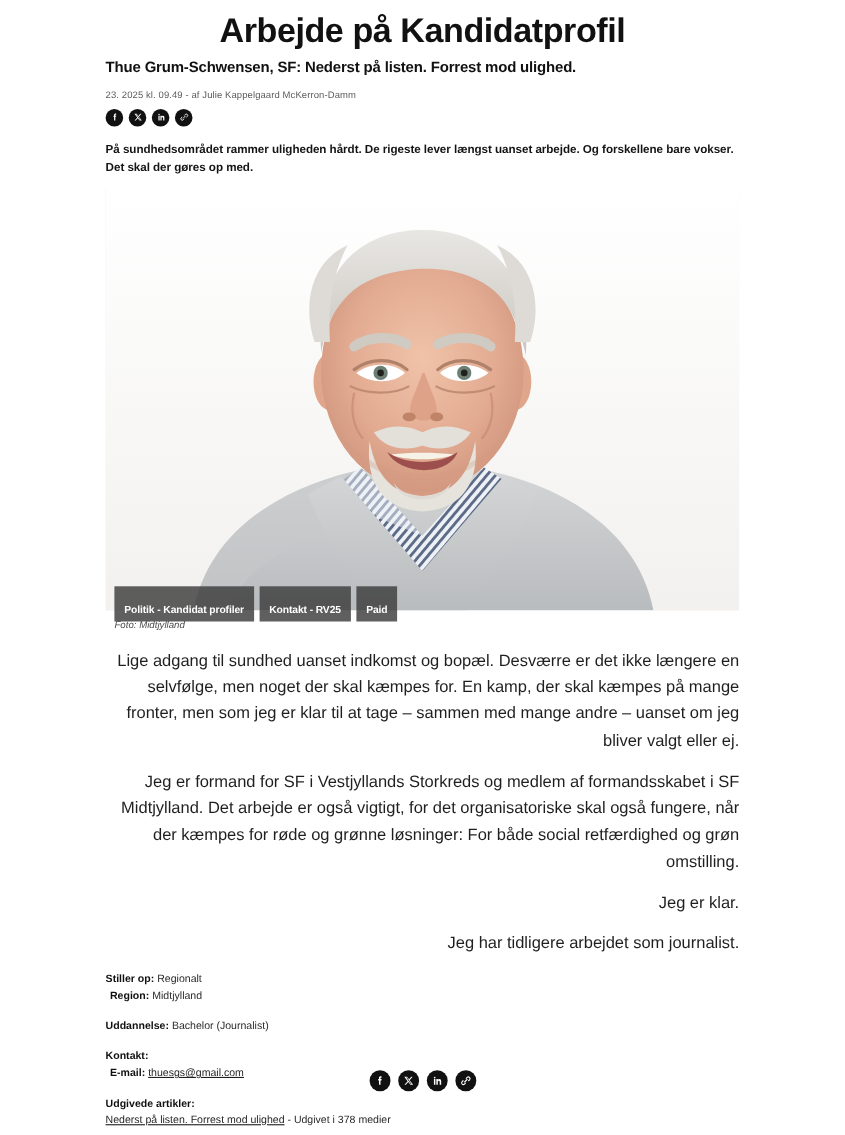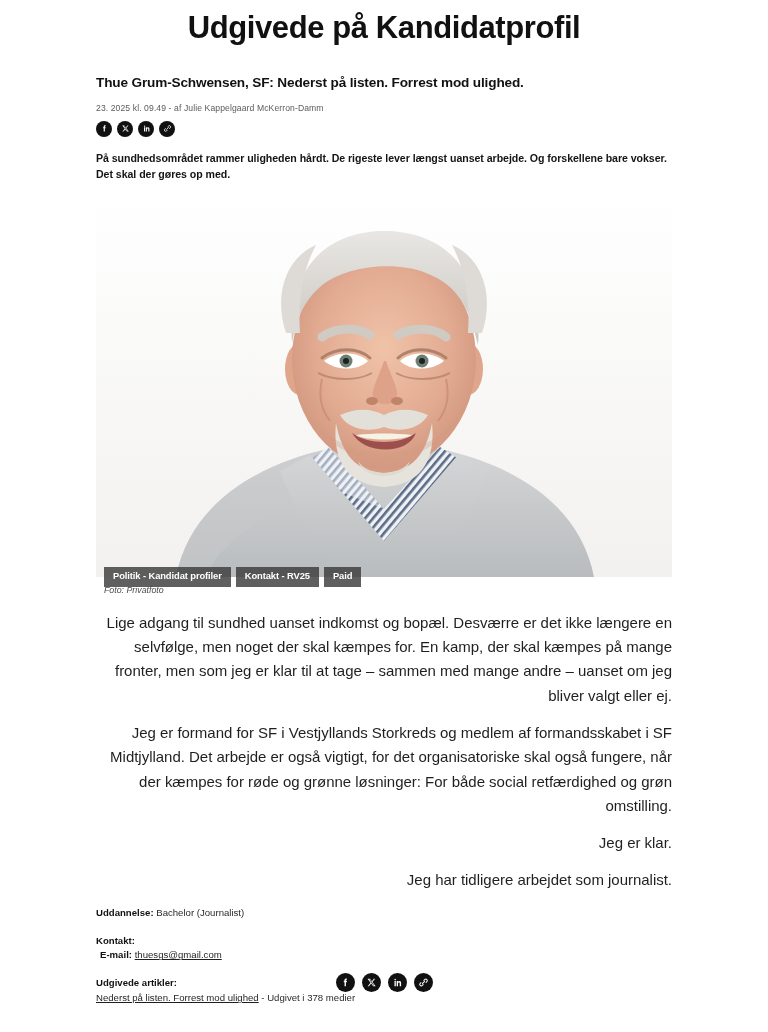--- a/index.html
+++ b/index.html
@@ -38,21 +38,21 @@
     color: #111111;
     margin: 10px 0 0 0;
     line-height: 1.15;
   }
 
   
   .subhead {
     font-size: 13.6px;
     font-weight: bold;
     color: #111111;
-    margin-top: 28px;
+    margin-top: 6px;
     line-height: 1.3;
     letter-spacing: -0.15px;
   }
 
   
   .byline {
     font-size: 8.6px;
     color: #5b5b5b;
     margin-top: 0;
     letter-spacing: 0.1px;
@@ -118,21 +118,21 @@
     left: 8px;
     bottom: 8px;
     display: flex;
     gap: 5px;
   }
   .tag {
     background: rgba(60,60,60,0.82);
     color: #ffffff;
     font-size: 9.4px;
     font-weight: bold;
-    padding: 4px 9px 5px 9px;
+    padding: 16px 9px 5px 9px;
     line-height: 1.1;
     white-space: nowrap;
     letter-spacing: -0.1px;
     cursor: pointer;
   }
   .caption {
     font-size: 8.8px;
     font-style: italic;
     color: #4c4c4c;
     margin-top: 8px;
@@ -174,21 +174,21 @@
     display: flex;
     justify-content: center;
   }
 </style>
 </head>
 <body>
 
 <div class="page">
   <div class="content">
 
-    <h1 class="page-title">Udgivede på Kandidatprofil</h1>
+    <h1 class="page-title">Arbejde på Kandidatprofil</h1>
 
     <h2 class="subhead">Thue Grum-Schwensen, SF: Nederst på listen. Forrest mod ulighed.</h2>
 
     <div class="byline">23. 2025 kl. 09.49 - af Julie Kappelgaard McKerron-Damm</div>
 
     <div class="share-row">
       <span class="share-icon">
         <svg width="9" height="9" viewBox="0 0 24 24" fill="#ffffff">
             <path d="M15.1 8.4h-2.2V7c0-.7.5-.9.8-.9h1.3V3.3h-1.9c-2.6 0-3.2 1.9-3.2 3.2v1.9H8.3v2.9h1.6V20h3V11.3h2l.2-2.9z"></path>
           </svg>
@@ -299,30 +299,40 @@
           <path d="M350 186 C 354 204, 350 218, 342 228" stroke="#c4856c" stroke-width="2" fill="none" opacity="0.6"></path>
         </svg>
       </div>
 
       <div class="tag-row">
         <span class="tag">Politik - Kandidat profiler</span>
         <span class="tag">Kontakt - RV25</span>
         <span class="tag">Paid</span>
       </div>
 
-      <figcaption class="caption">Foto: Privatfoto</figcaption>
+      <figcaption class="caption">Foto: Midtjylland</figcaption>
     </figure>
 
     <div class="body-text">
       <p>Lige adgang til sundhed uanset indkomst og bopæl. Desværre er det ikke længere en selvfølge, men noget der skal kæmpes for. En kamp, der skal kæmpes på mange fronter, men som jeg er klar til at tage – sammen med mange andre – uanset om jeg bliver valgt eller ej.</p>
       <p>Jeg er formand for SF i Vestjyllands Storkreds og medlem af formandsskabet i SF Midtjylland. Det arbejde er også vigtigt, for det organisatoriske skal også fungere, når der kæmpes for røde og grønne løsninger: For både social retfærdighed og grøn omstilling.</p>
       <p>Jeg er klar.</p>
       <p>Jeg har tidligere arbejdet som journalist.</p>
     </div>
 
+    <div class="info-block">
+      <div class="info-line">
+        <span class="info-key">Stiller op:</span>
+        <span class="info-val">Regionalt</span>
+      </div>
+      <div class="info-line indent">
+        <span class="info-key">Region:</span>
+        <span class="info-val">Midtjylland</span>
+      </div>
+    </div>
 
     <div class="info-block">
       <div class="info-line">
         <span class="info-key">Uddannelse:</span>
         <span class="info-val">Bachelor (Journalist)</span>
       </div>
     </div>
 
     <div class="info-block">
       <div class="info-line">

